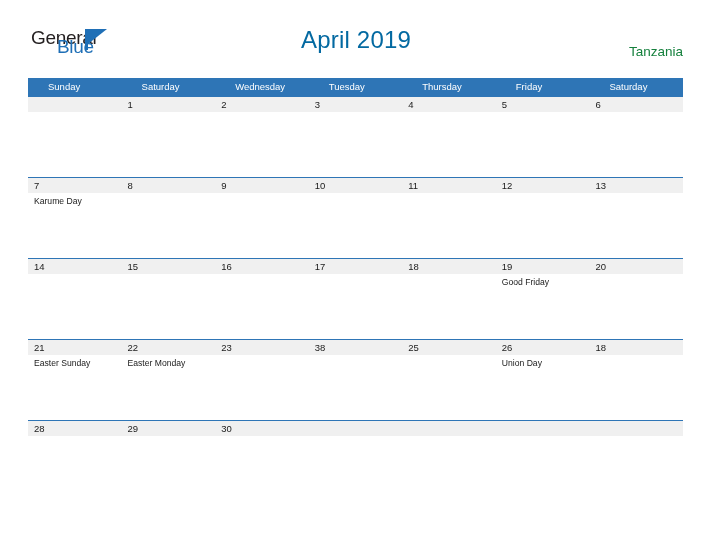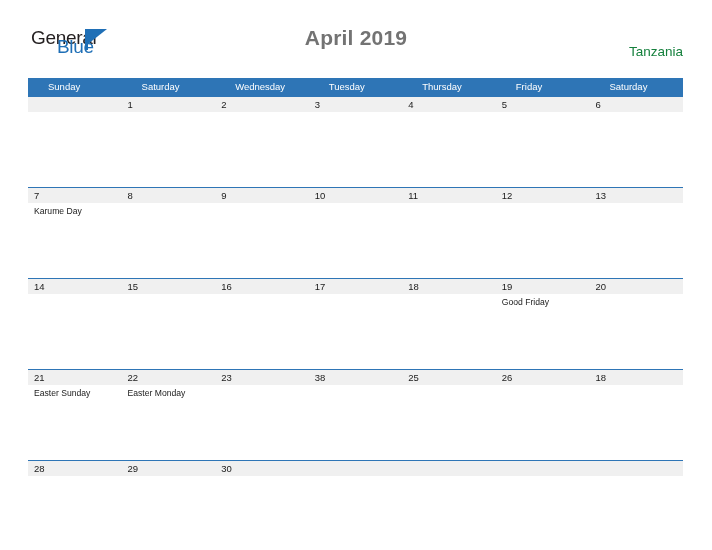--- a/index.html
+++ b/index.html
@@ -76,23 +76,23 @@
     border-top: 15px solid #1f6fb6;
     border-right: 19px solid transparent;
   }
 
   .title {
     position: absolute;
     left: 0;
     right: 0;
     top: 26px;
     text-align: center;
-    font-size: 21px;
-    color: #737373;
-    font-weight: bold;
+    font-size: 24px;
+    color: #0369a1;
+    font-weight: normal;
     letter-spacing: 0.2px;
   }
   .country {
     position: absolute;
     right: 29px;
     top: 44px;
     font-size: 13.5px;
     color: #15803d;
     text-align: right;
   }
@@ -128,21 +128,21 @@
     border-top: none;
   }
   .week-dates {
     display: flex;
     background: #f0f0f0;
     height: 15px;
   }
   .week-body {
     display: flex;
     background: #ffffff;
-    height: 75px;
+    height: 65px;
   }
   .daynum-cell,
   .daybody-cell {
     flex: 0 0 93.571px;
     width: 93.571px;
     box-sizing: border-box;
     padding-left: 6px;
     overflow: hidden;
   }
   .daynum-cell {
@@ -316,20 +316,23 @@
         <div class="daybody-cell">
             <div class="event"></div>
           </div>
         <div class="daybody-cell">
             <div class="event"></div>
           </div>
         <div class="daybody-cell">
             <div class="event"></div>
           </div>
         <div class="daybody-cell">
+            <div class="event">Union Day</div>
+          </div>
+        <div class="daybody-cell">
             <div class="event"></div>
           </div>
       </div>
     </div>
 
     <div class="week">
       <div class="week-dates">
         <div class="daynum-cell">28</div>
         <div class="daynum-cell">29</div>
         <div class="daynum-cell">30</div>

